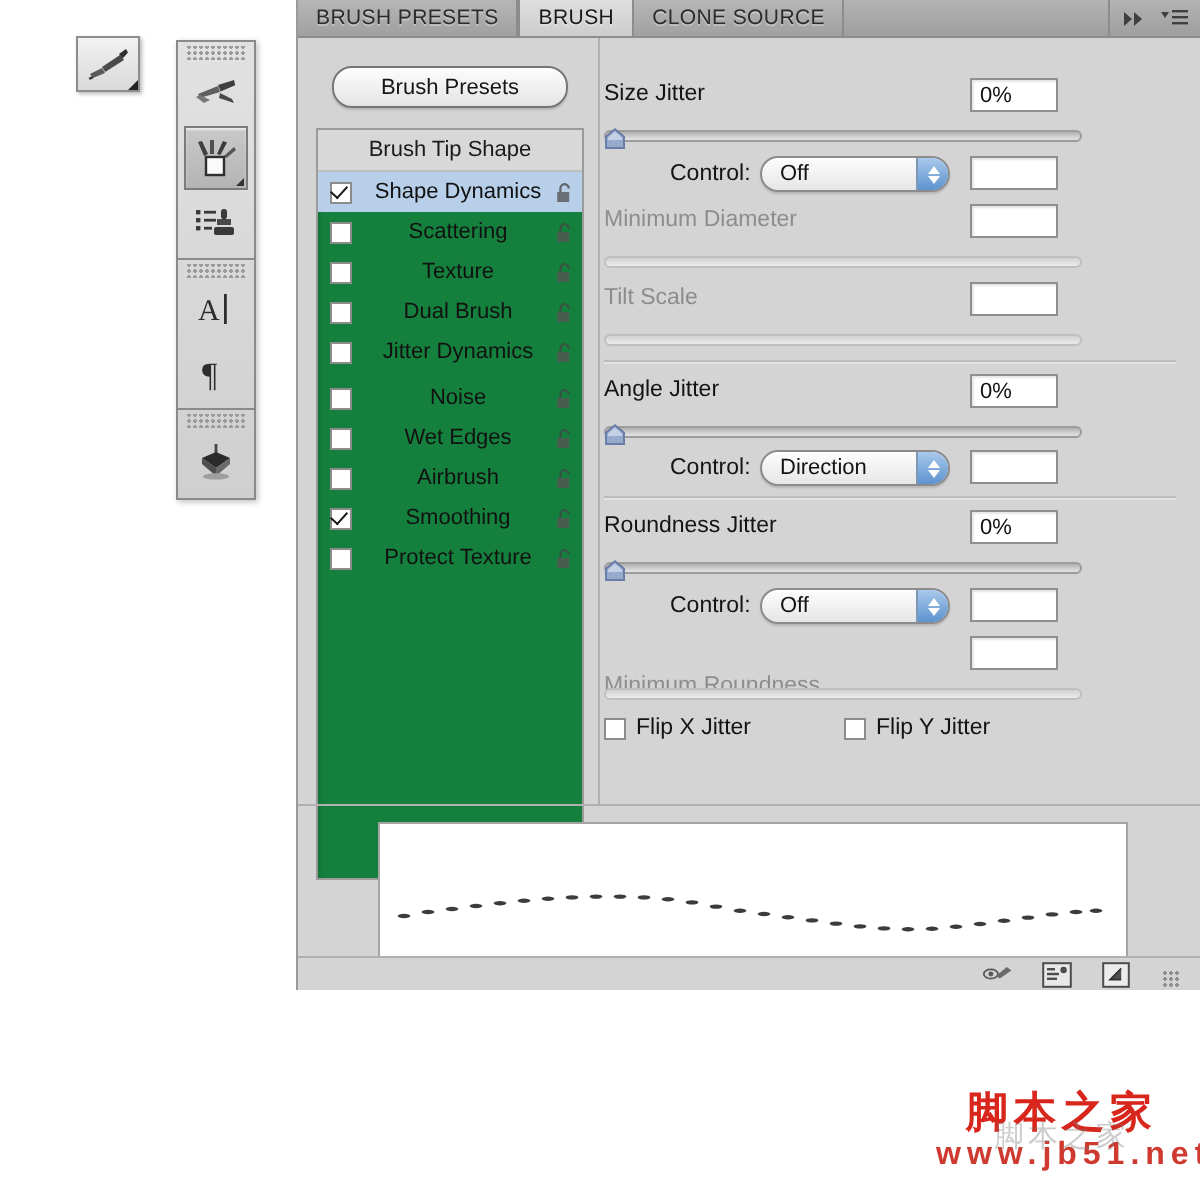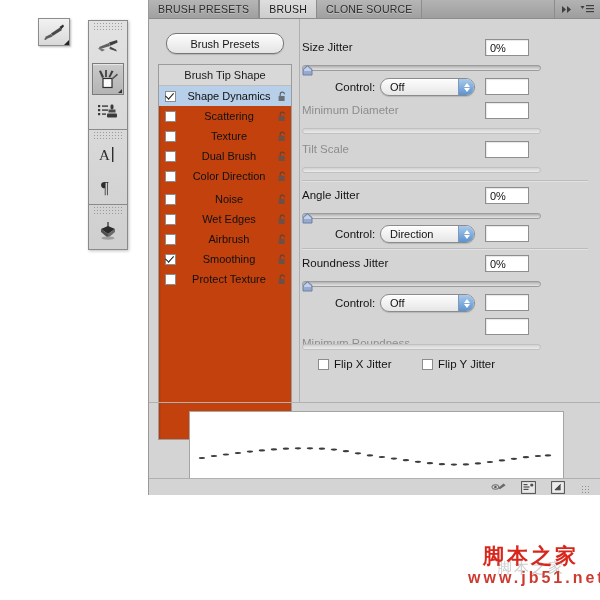--- a/index.html
+++ b/index.html
@@ -121,21 +121,21 @@
     border-radius: 10px;
     border: 1px solid #767676;
     background: linear-gradient(#fdfdfd, #e4e4e4);
     box-shadow: 0 1px 1px rgba(0,0,0,.15), inset 0 1px 0 #fff;
     display: flex; align-items: center; justify-content: center;
     font-size: 11px; color: #151515;
   }
   .brush-list {
     margin: 0 auto;
     width: 134px; height: 376px;
-    background: #c2410c;
+    background: #15803d;
     border: 1px solid #9b9b9b;
     box-shadow: inset 1px 1px 2px rgba(0,0,0,.12);
     box-sizing: border-box;
     overflow: hidden;
   }
   .bl-head {
     height: 20px; line-height: 20px;
     text-align: center; font-size: 11px; color: #1a1a1a;
     background: #d8d8d8;
     border-bottom: 1px solid #bdbdbd;
@@ -508,21 +508,21 @@
             <span class="lock">
               <svg width="11" height="11" viewBox="0 0 11 11">
                   <path d="M3.2 5 L3.2 3.2 A2 2 0 0 1 7.4 3.2" fill="none" stroke="#444" stroke-width="1.1"></path>
                   <rect x="1.6" y="5" width="6" height="5" fill="#555"></rect>
                 </svg>
             </span>
           </div>
 
           <div class="bl-row">
             <span class="cbx"></span>
-            <span class="lbl">Color Direction</span>
+            <span class="lbl">Jitter Dynamics</span>
             <span class="lock">
               <svg width="11" height="11" viewBox="0 0 11 11">
                   <path d="M3.2 5 L3.2 3.2 A2 2 0 0 1 7.4 3.2" fill="none" stroke="#444" stroke-width="1.1"></path>
                   <rect x="1.6" y="5" width="6" height="5" fill="#555"></rect>
                 </svg>
             </span>
           </div>
 
 
           <div class="bl-row gap-top">
@@ -666,21 +666,21 @@
           </span>
         </div>
         <div class="num-field" style="left:190px; top:275px;"></div>
 
         <div class="row-label dim" style="left:7px; top:318px;">Minimum Roundness</div>
         <div class="num-field" style="left:190px; top:299px;"></div>
         <div class="slider disabled" style="left:7px; top:322px; width:239px;">
           <div class="track"></div>
         </div>
 
-        <div class="flipbox" style="left:23px; top:339px;">
+        <div class="flipbox" style="left:7px; top:339px;">
           <span class="cbx"></span>
           <span>Flip X Jitter</span>
         </div>
         <div class="flipbox" style="left:127px; top:339px;">
           <span class="cbx"></span>
           <span>Flip Y Jitter</span>
         </div>
       </div>
 
       <div class="preview-divider"></div>

